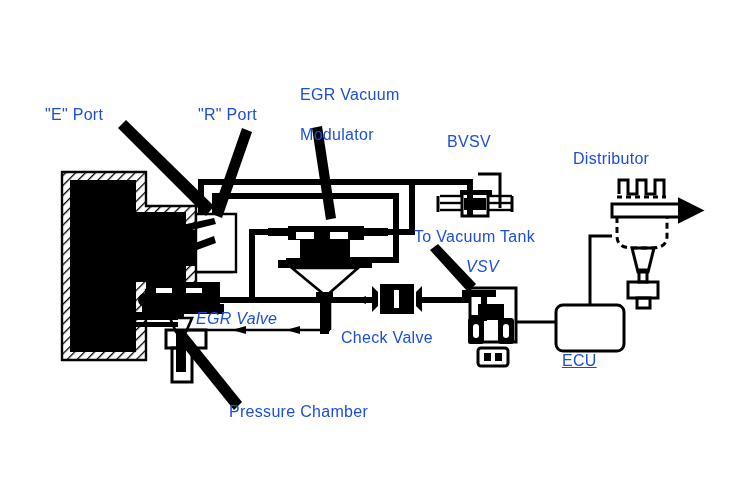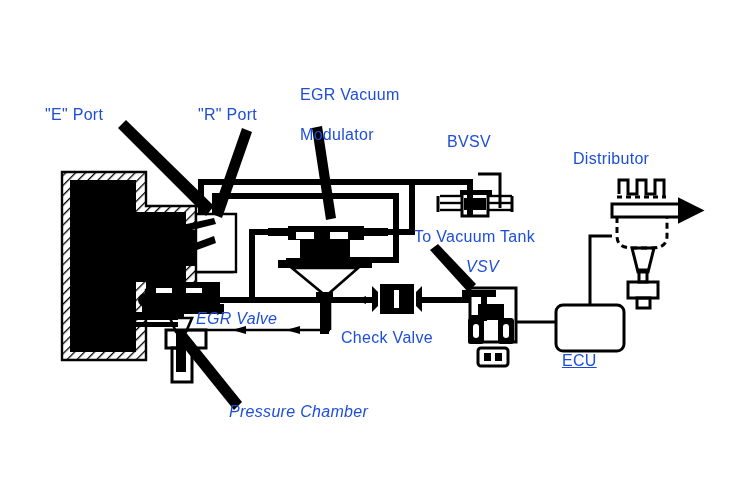--- a/index.html
+++ b/index.html
@@ -213,15 +213,15 @@
   <div class="lbl" style="left:414px;top:228px;">To Vacuum Tank</div>
 
   <div class="lbl" style="left:466px;top:258px;font-style:italic;">VSV</div>
 
   <div class="lbl" style="left:196px;top:310px;font-style:italic;">EGR Valve</div>
 
   <div class="lbl" style="left:341px;top:310px;margin-top:19px;">Check Valve</div>
 
   <div class="lbl" style="left:562px;top:352px;text-decoration:underline;">ECU</div>
 
-  <div class="lbl" style="left:229px;top:403px;font-style:italic;">Pressure Chamber</div>
+  <div class="lbl" style="left:229px;top:403px;">Pressure Chamber</div>
 
 </div>
 
 </body></html>

